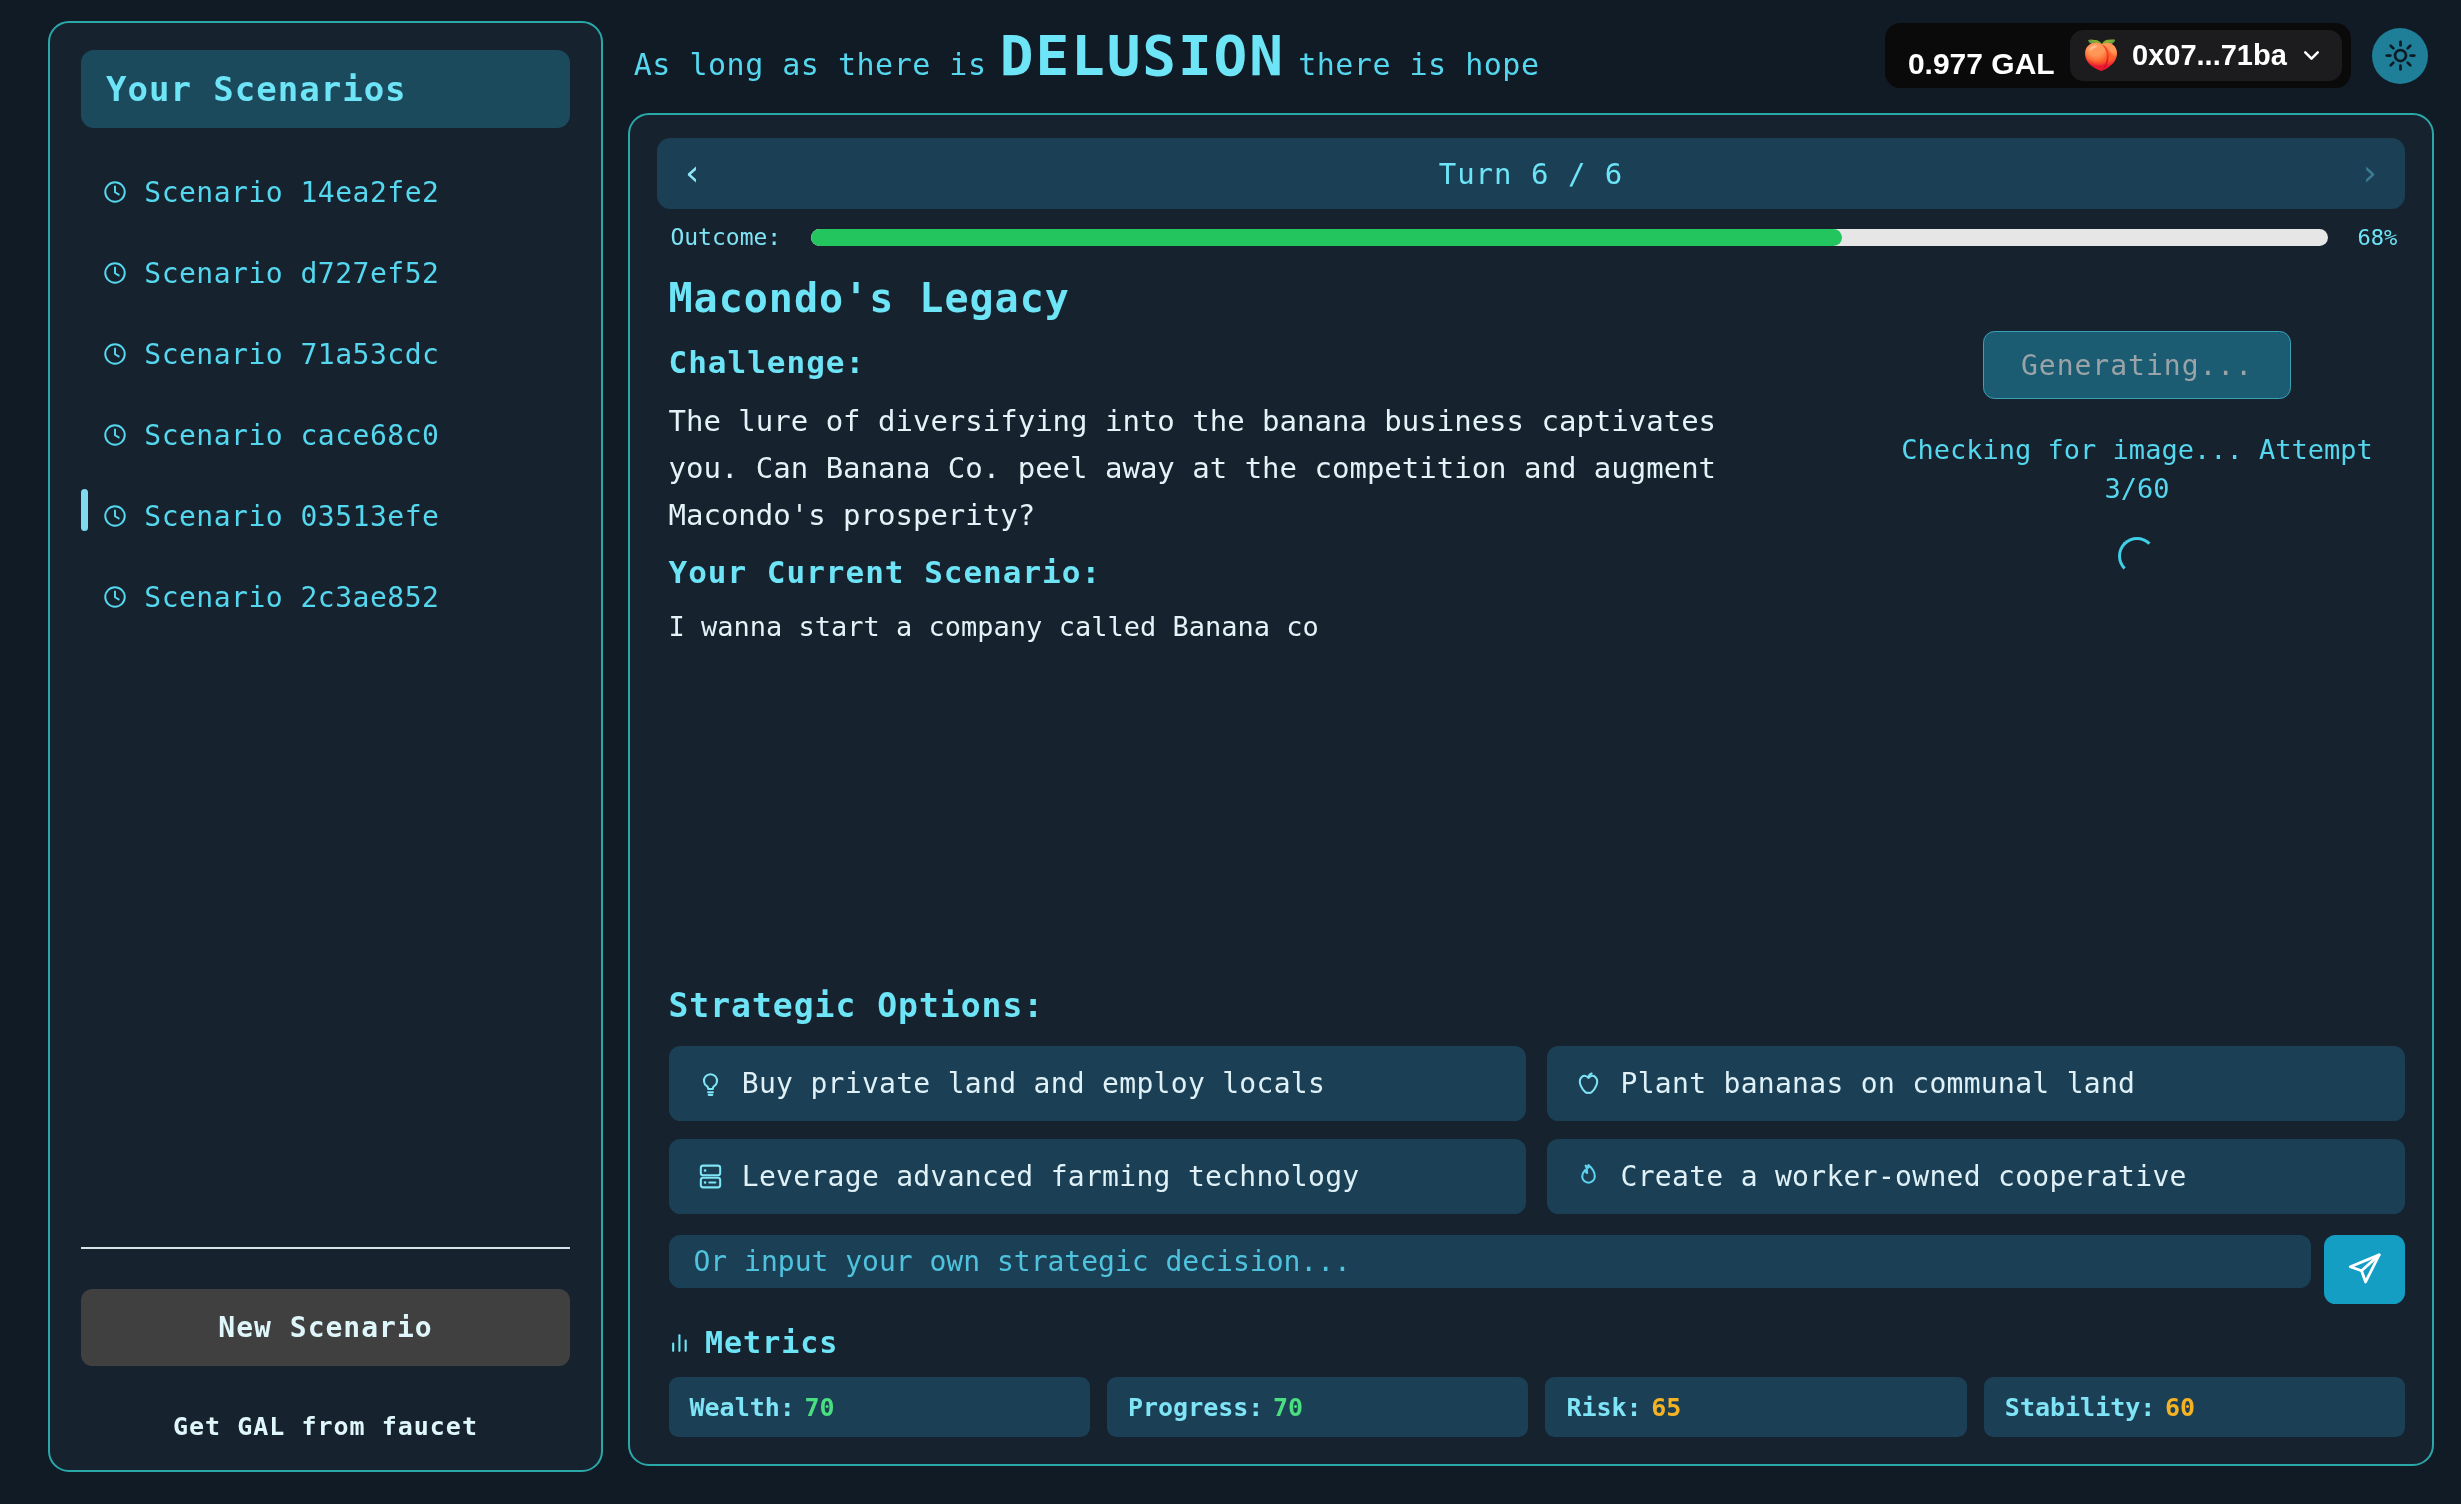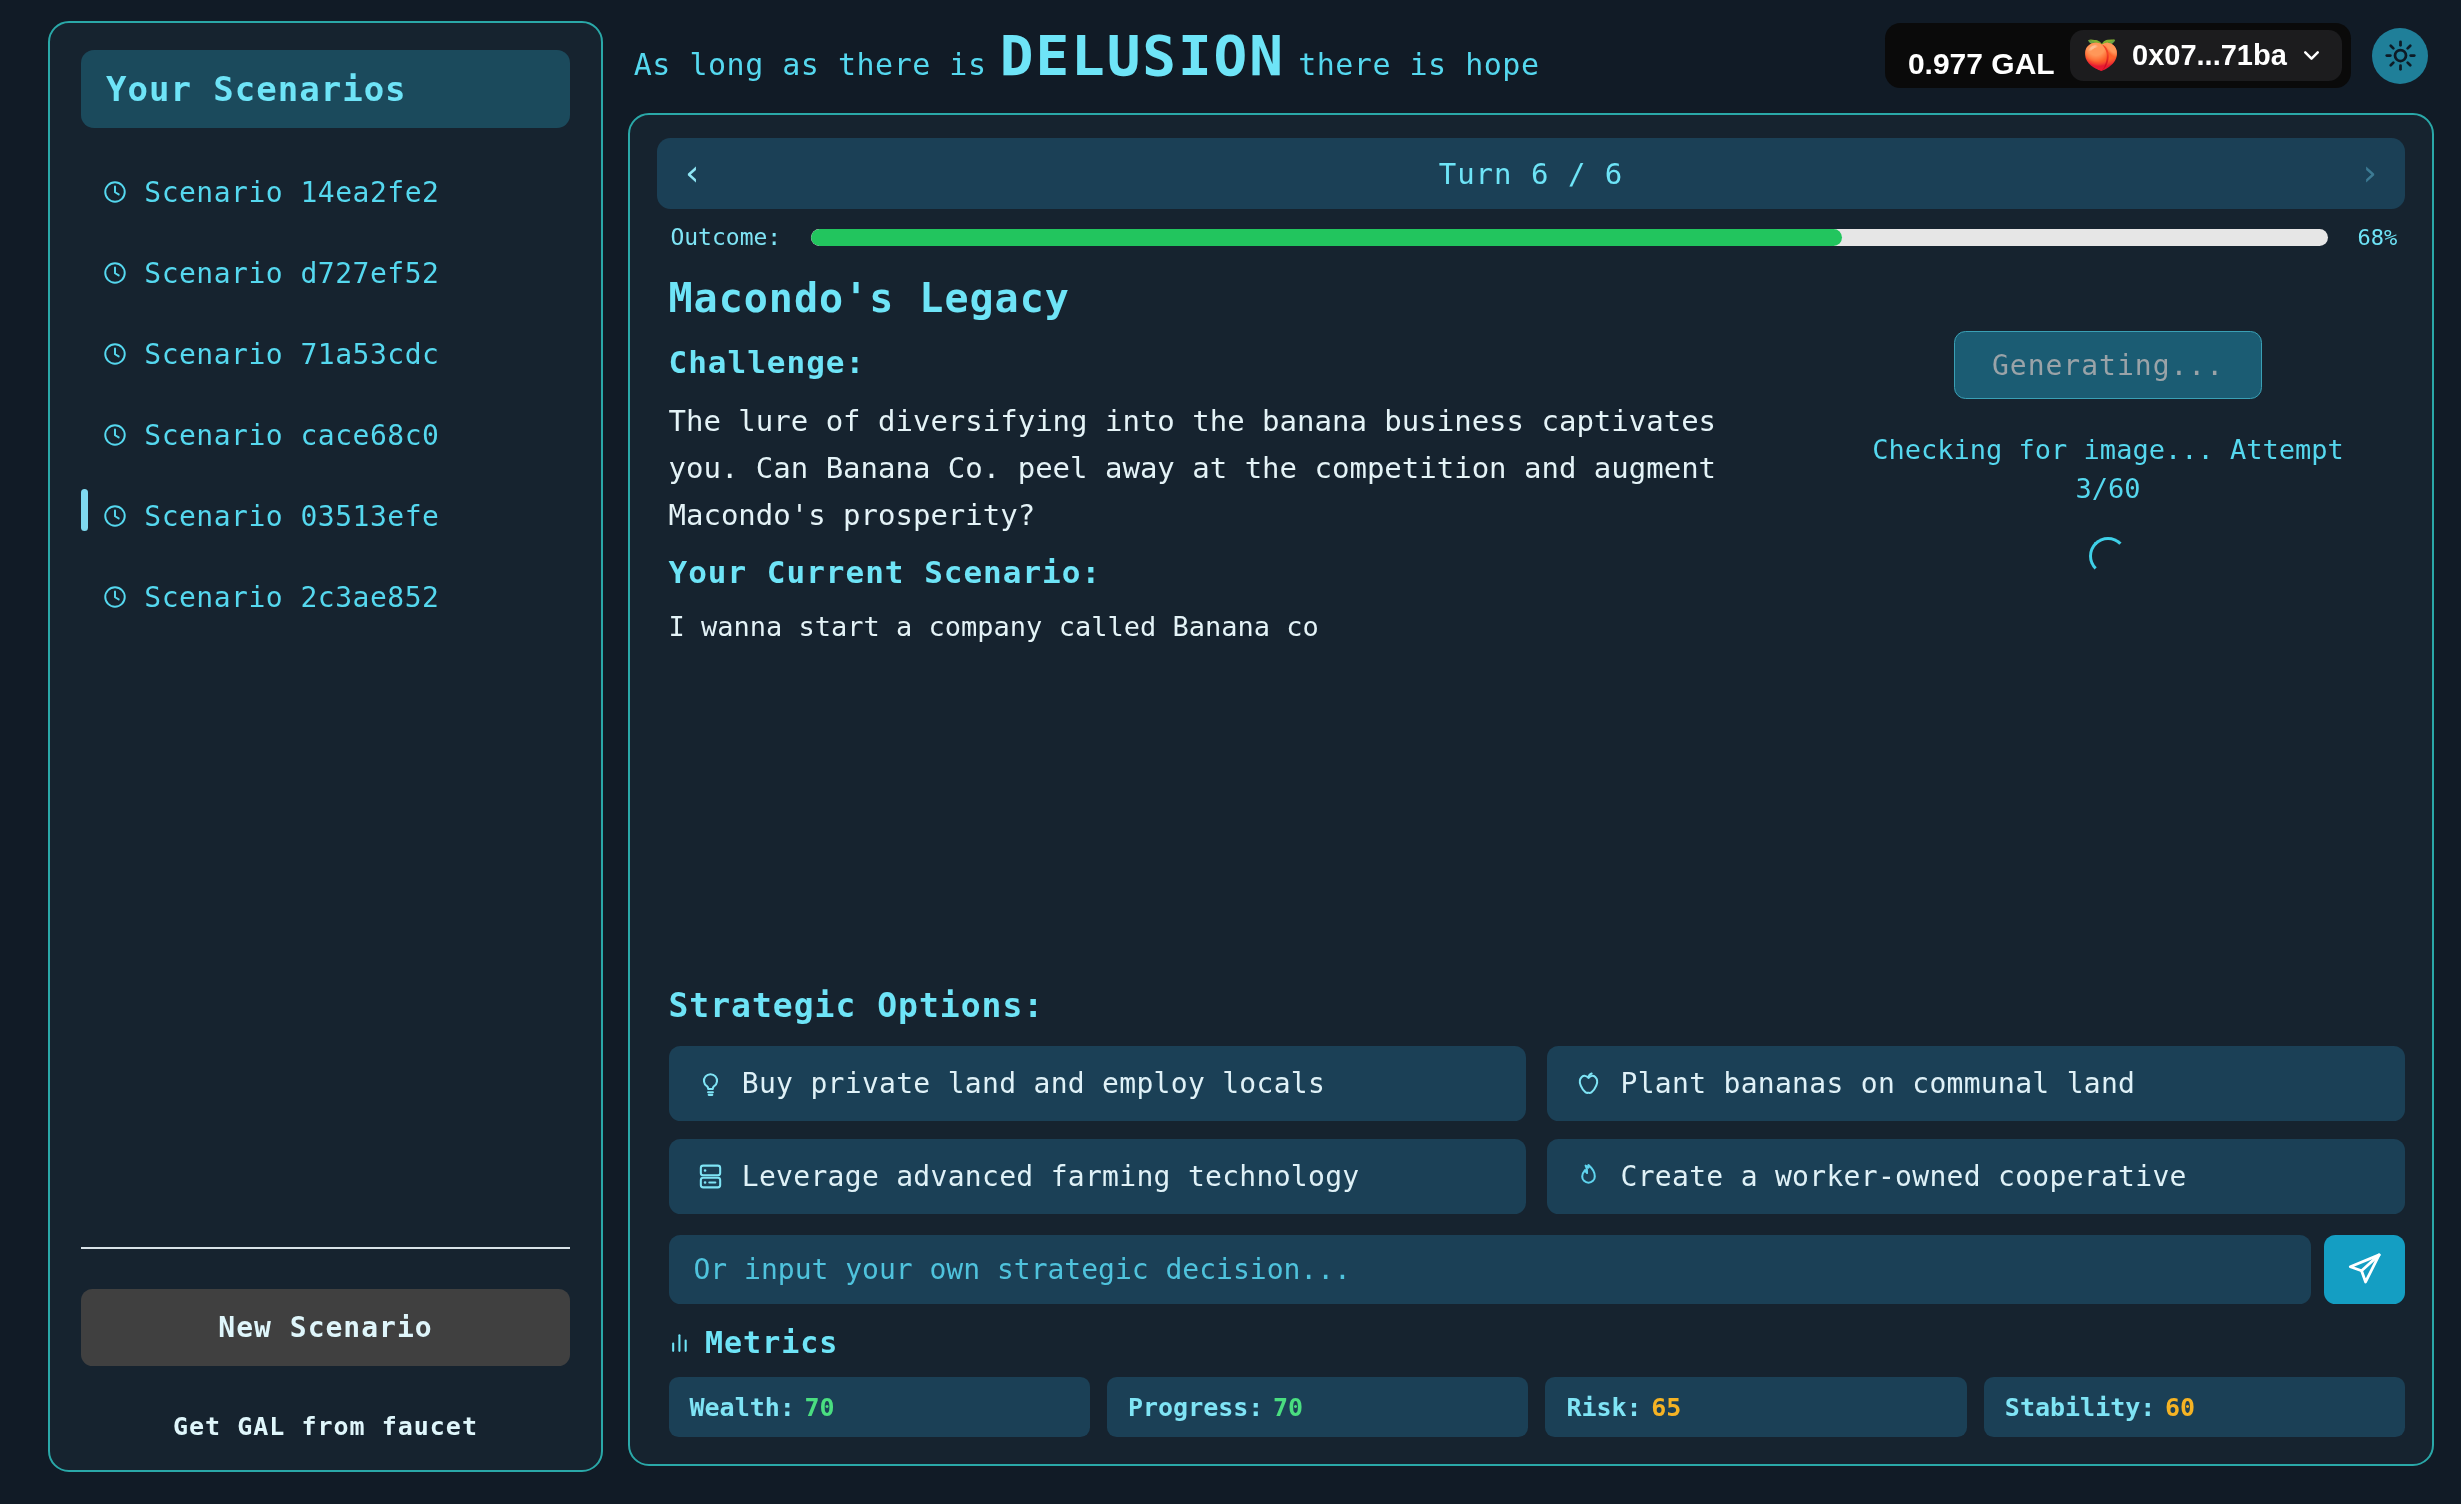--- a/index.html
+++ b/index.html
@@ -243,21 +243,21 @@
     overflow: hidden;
   }
   .outcome-fill {
     height: 100%;
     background: #22c55e;
     border-radius: 9.6px;
   }
   .outcome-pct { color: #6ee4f7; font-size: 22px; }
 
   
-  .body-row { display: flex; }
+  .body-row { display: flex; gap: 29px; }
   .narrative { flex: 1 1 auto; max-width: 1201px; padding-left: 11.5px; }
   .scenario-title {
     color: #6ee4f7;
     font-size: 40px;
     font-weight: bold;
     letter-spacing: 1px;
     margin-bottom: 23px;
   }
   .section-heading {
     color: #6ee4f7;
@@ -349,21 +349,21 @@
     letter-spacing: 0.3px;
   }
   .option-icon { flex: 0 0 29px; width: 29px; height: 29px; display: block; }
 
   .input-row { display: flex; gap: 13.4px; margin-bottom: 21px; }
   .decision-input {
     flex: 1 1 auto;
     background: #1b4056;
     border: none;
     border-radius: 11.5px;
-    height: 69px;
+    height: 53px;
     padding: 0 25px;
     color: #22c55e;
     font-family: inherit;
     font-size: 28px;
   }
   .decision-input::placeholder { color: #4fc3dd; }
   .send-btn {
     width: 81px;
     height: 69px;
     background: #149ec3;

